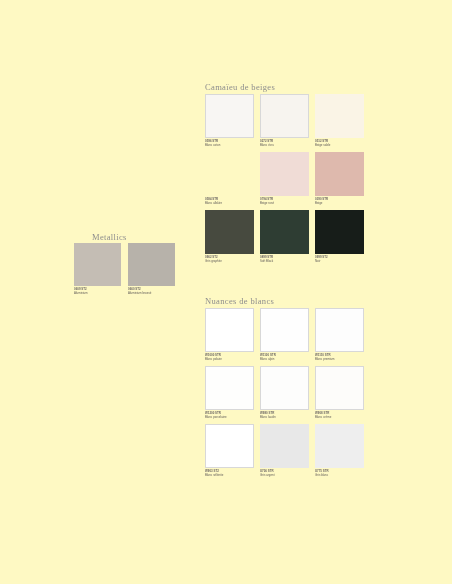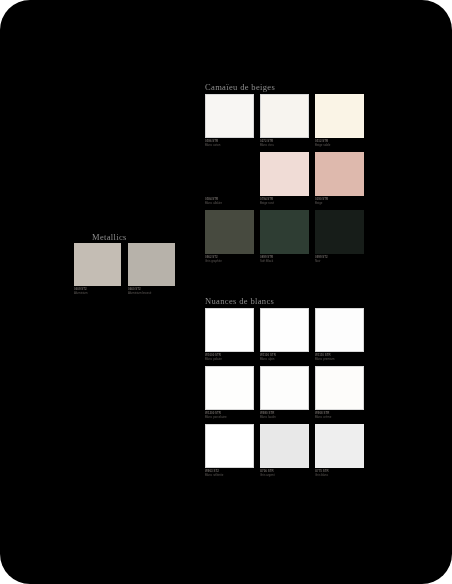--- a/index.html
+++ b/index.html
@@ -12,22 +12,21 @@
     height: 584px;
     position: relative;
     overflow: hidden;
     font-family: "Liberation Sans", sans-serif;
     -webkit-font-smoothing: antialiased;
   }
 
   .page {
     position: absolute;
     inset: 0;
-    background: #000000;
-    border-radius: 30px;
+    background: #fef9c3;
   }
 
   
   .section-title {
     position: absolute;
     font-family: "Liberation Serif", serif;
     font-size: 8.5px;
     letter-spacing: 0.35px;
     color: #8d8d8d;
     font-weight: 400;

